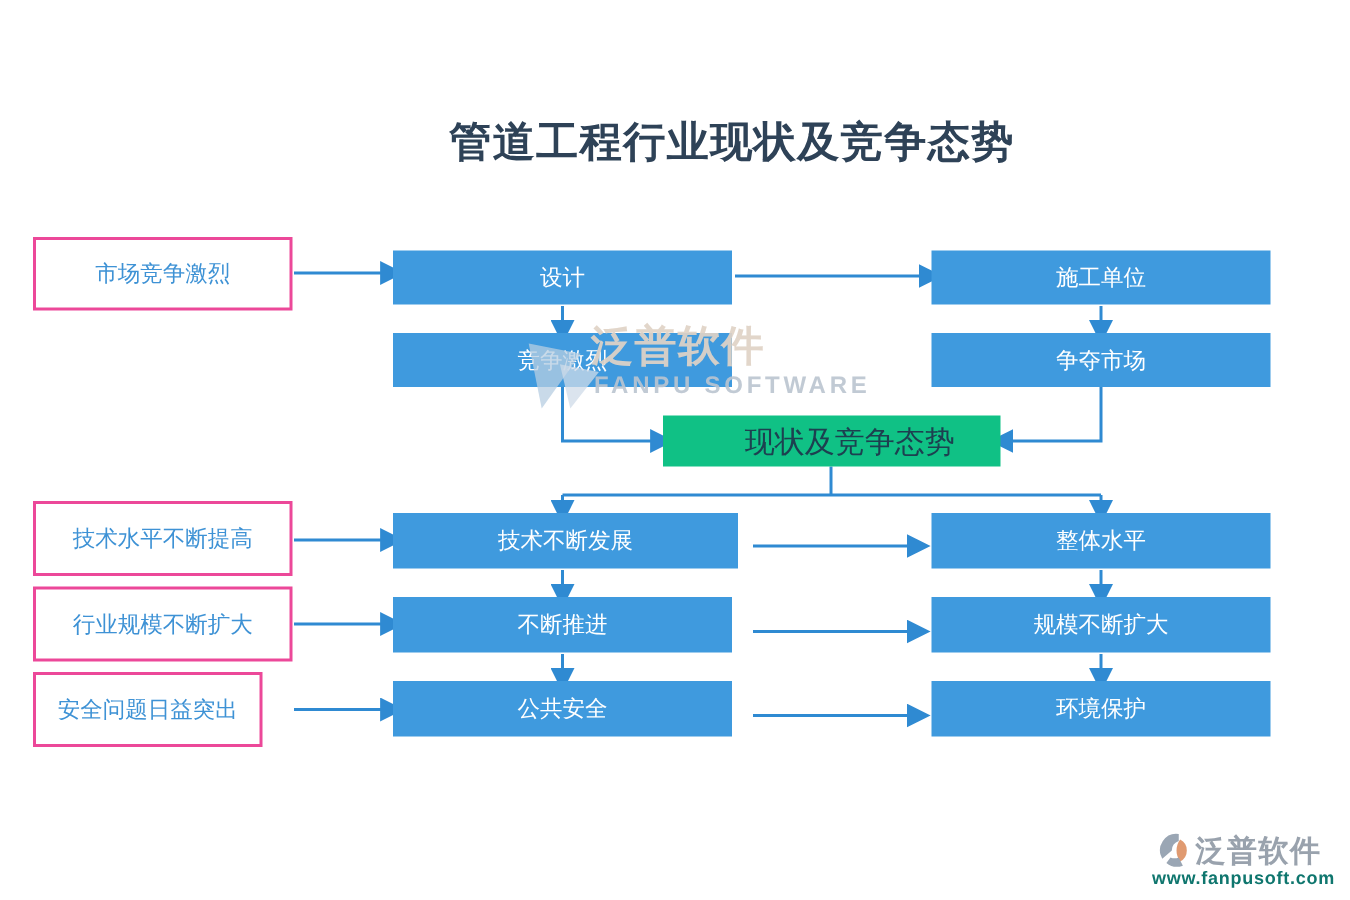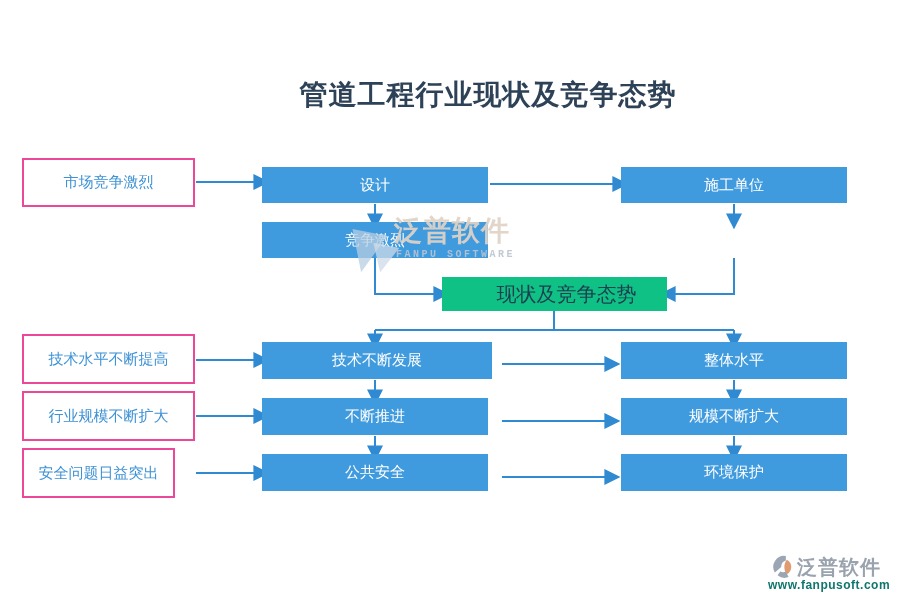--- a/index.html
+++ b/index.html
@@ -18,22 +18,22 @@
   }
   .bnode{background:#3f9ade;color:#ffffff;font-size:15px;}
   .wnode{background:#ffffff;border:2px solid #ec4899;color:#3e92d5;font-size:15px;}
   .gnode{background:#10c185;color:#1d4050;font-size:20px;font-family:Liberation Mono, monospace;padding-left:24px;}
   .arrows{position:absolute;left:0;top:0;z-index:1;pointer-events:none;}
   .wm-brand{
     position:absolute;left:394px;top:212px;font-size:28px;font-weight:700;
     color:rgba(224,211,197,0.92);letter-spacing:1px;z-index:3;pointer-events:none;
   }
   .wm-sub{
-    position:absolute;left:396px;top:249px;font-size:10px;font-weight:700;
-    color:rgba(186,196,207,0.9);letter-spacing:2.5px;z-index:3;pointer-events:none;font-family:Liberation Mono, monospace;
+    position:absolute;left:396px;top:249px;font-size:16px;font-weight:700;
+    color:rgba(186,196,207,0.9);letter-spacing:2.5px;z-index:3;pointer-events:none;
   }
   .wm-tri{position:absolute;left:349px;top:222px;z-index:3;pointer-events:none;}
   .footer{position:absolute;left:752px;top:551px;width:148px;height:44px;z-index:3;}
   .footer-glyph{position:absolute;left:21px;top:4px;}
   .footer-brand{
     position:absolute;left:45px;top:3px;font-size:20px;font-weight:700;
     color:#99a2ad;letter-spacing:1px;
   }
   .footer-url{
     position:absolute;left:16px;top:27px;font-size:12px;font-weight:700;
@@ -82,20 +82,21 @@
   <div class="node wnode" style="left:22px;top:391px;width:173px;height:50px">行业规模不断扩大</div>
   <div class="node wnode" style="left:22px;top:448px;width:153px;height:50px">安全问题日益突出</div>
 
   <div class="node bnode" style="left:262px;top:167px;width:226px;height:36px">设计</div>
   <div class="node bnode" style="left:262px;top:222px;width:226px;height:36px">竞争激烈</div>
   <div class="node bnode" style="left:262px;top:342px;width:230px;height:37px">技术不断发展</div>
   <div class="node bnode" style="left:262px;top:454px;width:226px;height:37px">公共安全</div>
   <div class="node bnode" style="left:262px;top:398px;width:226px;height:37px">不断推进</div>
 
   <div class="node bnode" style="left:621px;top:167px;width:226px;height:36px">施工单位</div>
+  <div class="node bnode" style="left:621px;top:222px;width:226px;height:36px">争夺市场</div>
   <div class="node bnode" style="left:621px;top:342px;width:226px;height:37px">整体水平</div>
   <div class="node bnode" style="left:621px;top:398px;width:226px;height:37px">规模不断扩大</div>
   <div class="node bnode" style="left:621px;top:454px;width:226px;height:37px">环境保护</div>
 
   <div class="node gnode" style="left:442px;top:277px;width:225px;height:34px">现状及竞争态势</div>
 
   <svg class="wm-tri" width="52" height="52" viewBox="0 0 60 60">
     <polygon points="4,8 44,16 14,58" fill="#b7cde2" opacity="0.75"></polygon>
     <polygon points="28,24 58,30 36,58" fill="#cfdbe8" opacity="0.75"></polygon>
   </svg>

